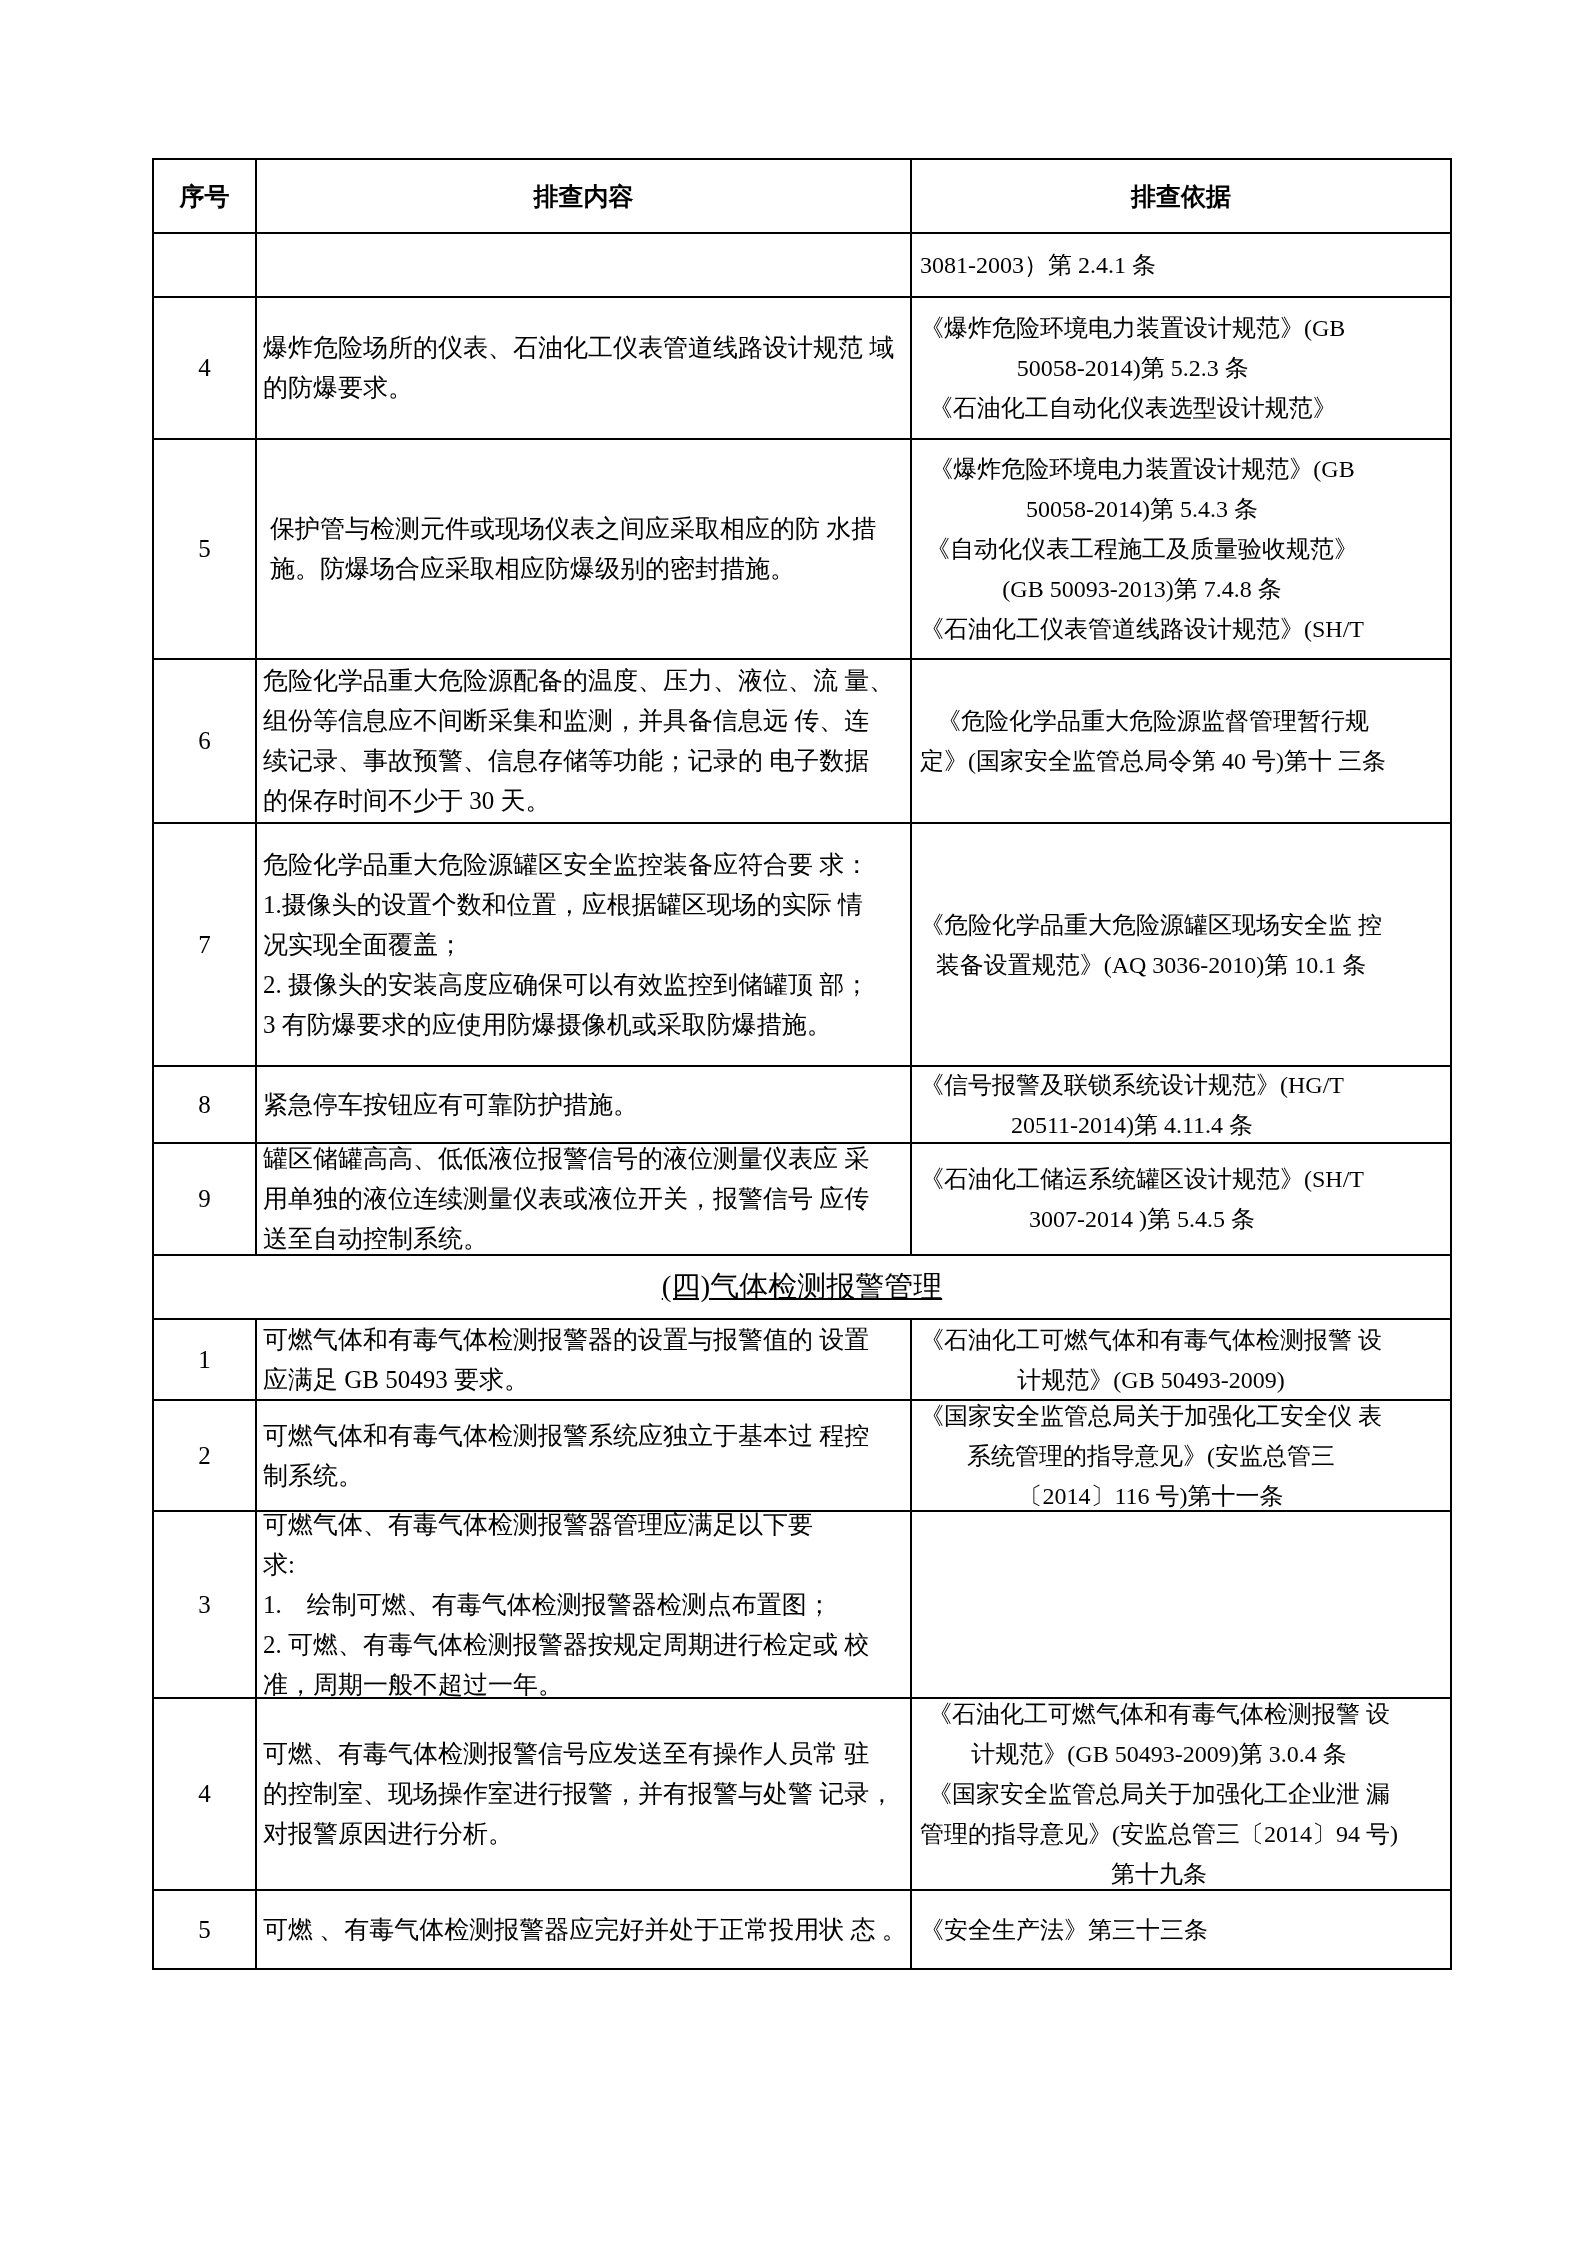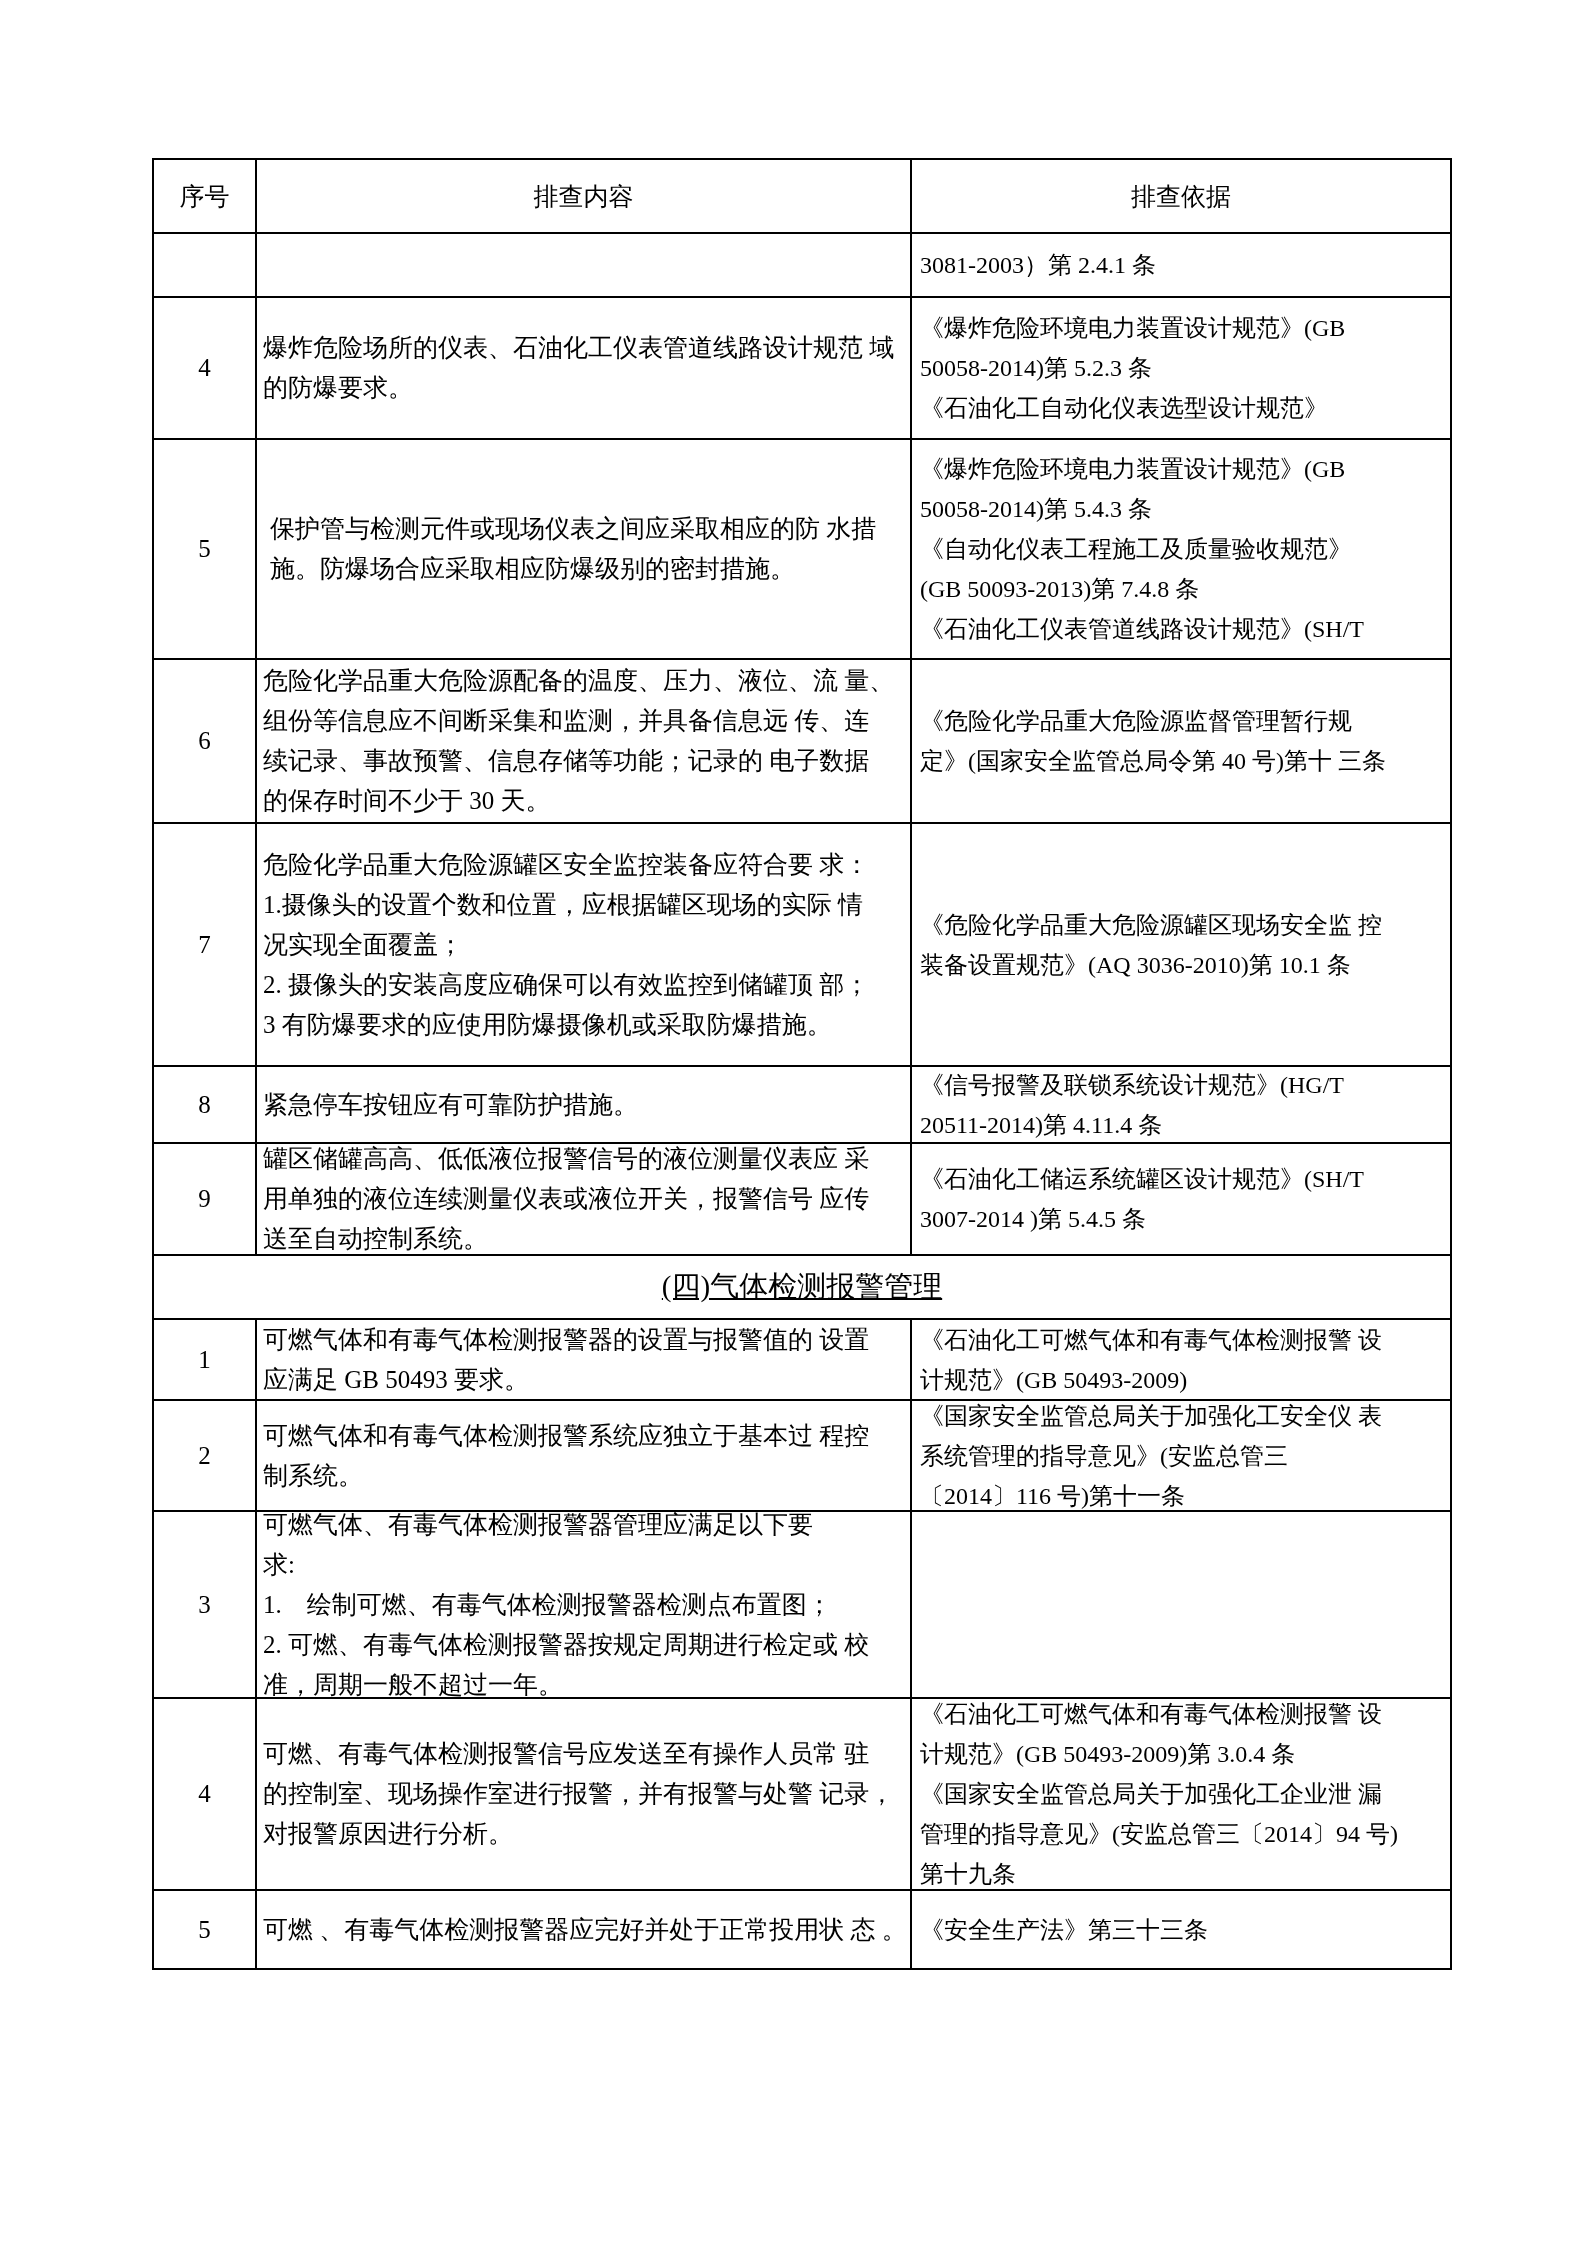--- a/index.html
+++ b/index.html
@@ -12,33 +12,33 @@
     position:absolute;left:152px;top:158px;width:1298px;
     border-collapse:collapse;table-layout:fixed;
   }
   .doc-table col.c-no{width:103px;}
   .doc-table col.c-content{width:655px;}
   .doc-table col.c-basis{width:540px;}
   .doc-table th,.doc-table td{
     border:2px solid #000;padding:0;margin:0;vertical-align:middle;overflow:hidden;
   }
   .doc-table th{
-    font-weight:normal;font-size:25px;text-align:center;height:72px;
+    font-weight:bold;font-size:25px;text-align:center;height:72px;
   }
   .cellbox{
     overflow:hidden;display:flex;align-items:center;box-sizing:border-box;
   }
   .num-cell .cellbox{justify-content:center;font-size:25px;}
   .content-cell .cellbox{
     font-size:25px;line-height:40px;padding-left:6px;padding-right:2px;
     white-space:pre;text-align:left;
   }
   .basis-cell .cellbox{
     font-size:24px;line-height:40px;padding-left:8px;padding-right:2px;
-    white-space:pre;text-align:left;
+    white-space:pre;text-align:center;
   }
   .section-cell{text-align:center;}
   .section-cell .cellbox{justify-content:center;font-size:29px;text-decoration:underline;}
 </style>
 </head>
 <body>
 
 <table class="doc-table">
   <colgroup>
     <col class="c-no">

